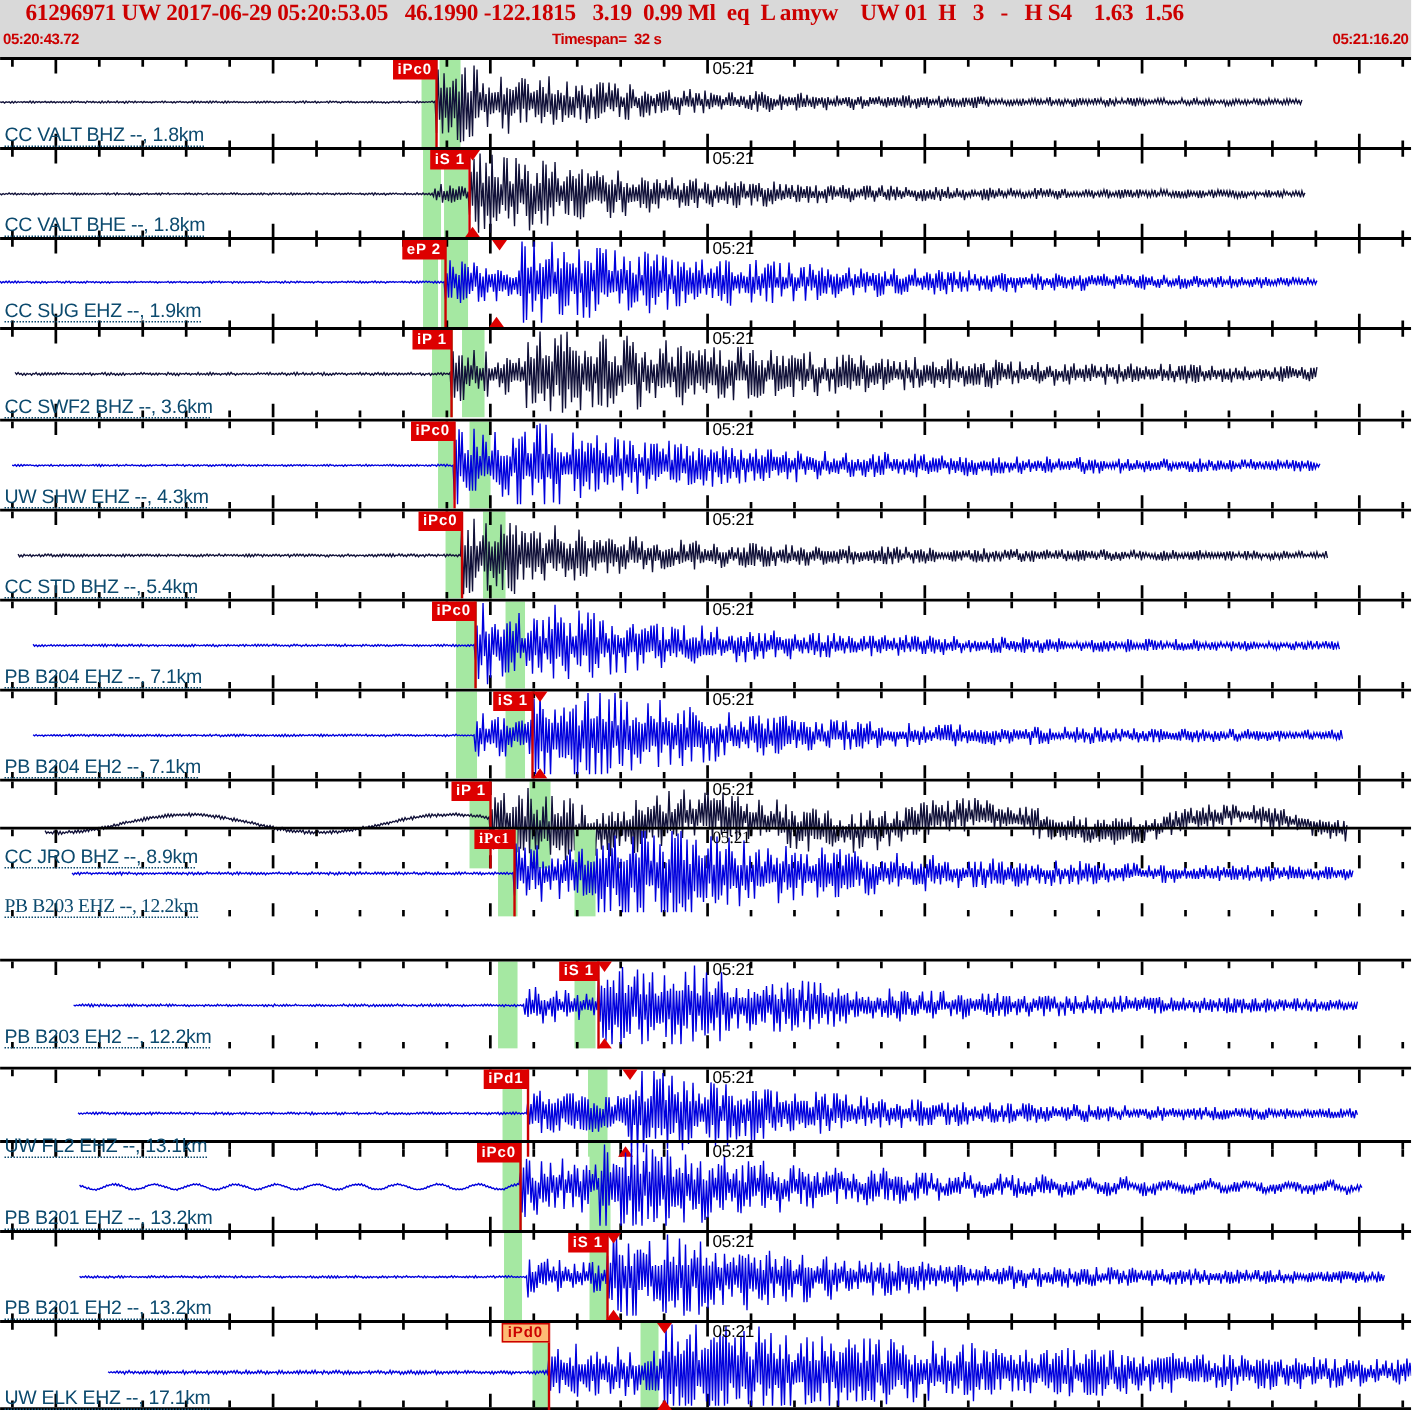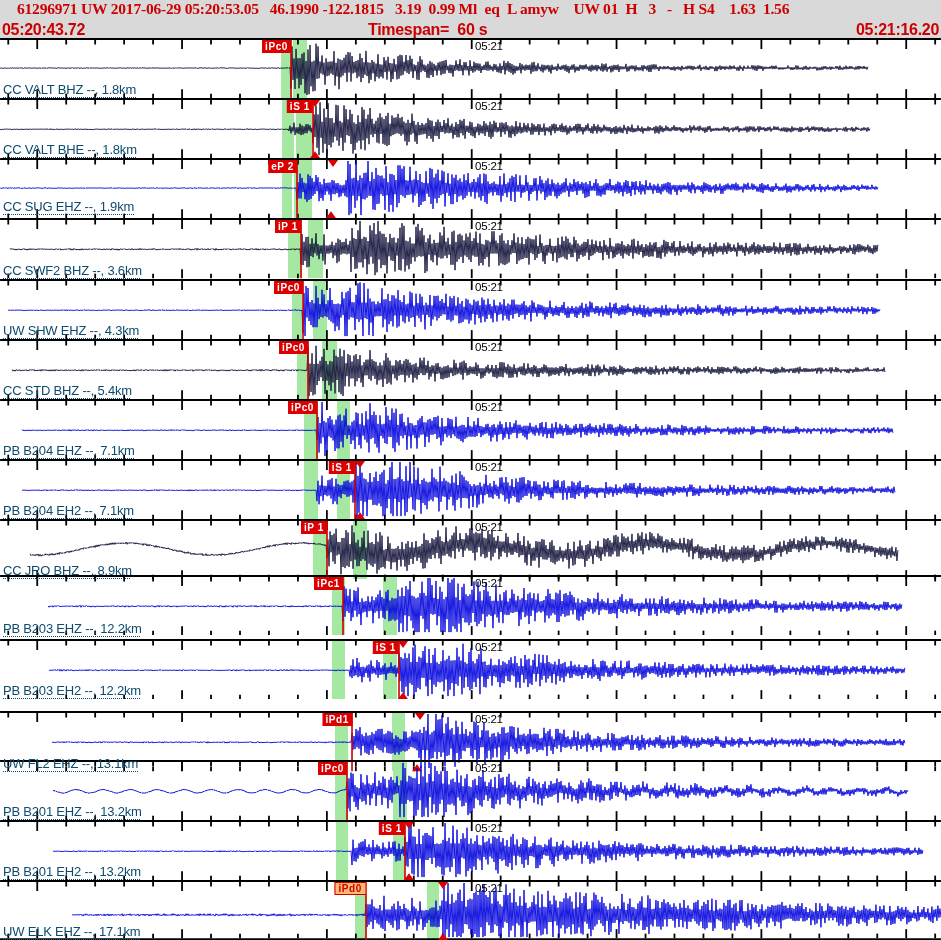--- a/index.html
+++ b/index.html
@@ -2,21 +2,21 @@
 <html><head>
 <meta charset="utf-8">
 <style>
   html,body{margin:0;padding:0;background:#fff;}
   #app{position:relative;width:941px;height:940px;overflow:hidden;background:#fff;
        font-family:"Liberation Sans",sans-serif;}
   #header{position:absolute;left:0;top:0;width:941px;height:38px;background:#d9d9d9;}
   #hline1{position:absolute;left:17px;top:0px;width:941px;height:20px;
           font-family:"Liberation Serif",serif;font-weight:bold;font-size:15.5px;
           letter-spacing:-0.2px;color:#cc0000;white-space:pre;overflow:hidden;}
-  .h2{position:absolute;top:21px;font-weight:bold;font-size:16px;color:#cc0000;
+  .h2{position:absolute;top:21px;font-weight:bold;font-size:10px;color:#cc0000;
       letter-spacing:-0.3px;white-space:pre;}
   #hstart{left:2px;}
   #hspan{left:368px;}
   #hend{right:2px;text-align:center;}
   #plot{position:absolute;left:0;top:38px;width:941px;height:902px;background:#fff;}
   .trace-row{position:absolute;left:0;width:941px;}
   .trace-row svg{position:absolute;left:0;top:0;display:block;}
   .pick-flag{position:absolute;top:2px;transform:translateX(-100%);height:13px;line-height:13px;
              background:#dd0000;color:#fff;font-size:10px;font-weight:bold;padding:0 3px;
              letter-spacing:0.6px;white-space:pre;z-index:4;}
@@ -28,21 +28,21 @@
                  letter-spacing:-0.2px;white-space:pre;z-index:3;
                  text-decoration:underline dotted 1px;text-underline-offset:3px;}
 </style>
 </head>
 <body>
 
 <div id="app">
   <div id="header">
     <div id="hline1">61296971 UW 2017-06-29 05:20:53.05   46.1990 -122.1815   3.19  0.99 Ml  eq  L amyw    UW 01  H   3   -   H S4    1.63  1.56</div>
     <div id="hstart" class="h2">05:20:43.72</div>
-    <div id="hspan" class="h2">Timespan=  60 s</div>
+    <div id="hspan" class="h2">Timespan=  32 s</div>
     <div id="hend" class="h2">05:21:16.20</div>
   </div>
   <div id="plot">
       <div class="trace-row" style="top: 0px; height: 60.1333px;">
         <svg width="941" height="60.13333333333333" viewBox="0 0 941 60.13333333333333">
           <rect x="281" y="2" width="10" height="58.13333333333333" fill="#a5e8a2"></rect>
           <rect x="293" y="2" width="14" height="58.13333333333333" fill="#a5e8a2"></rect>
           <line x1="0" y1="1" x2="941" y2="1" stroke="#000000" stroke-width="2"></line>
           <line x1="8.2" y1="2" x2="8.2" y2="6.5" stroke="#000000" stroke-width="1.8"></line>
           <line x1="8.2" y1="55.63333333333333" x2="8.2" y2="60.13333333333333" stroke="#000000" stroke-width="1.8"></line>
@@ -740,21 +740,21 @@
           <line x1="906.27" y1="51.13333333333333" x2="906.27" y2="60.13333333333333" stroke="#000000" stroke-width="1.8"></line>
           <line x1="935.24" y1="2" x2="935.24" y2="6.5" stroke="#000000" stroke-width="1.8"></line>
           <line x1="935.24" y1="55.63333333333333" x2="935.24" y2="60.13333333333333" stroke="#000000" stroke-width="1.8"></line>
           <polyline points="30,34.8 31,36.6 32,35.6 33,36.4 34,35.7 35,36.9 36,35.1 37,36.4 38,35.0 39,37.2 40,35.3 41,37.2 42,35.7 43,36.6 44,35.6 45,36.2 46,34.7 47,36.0 48,35.3 49,36.7 50,34.7 51,36.1 52,34.3 53,36.2 54,34.8 55,36.1 56,34.3 57,35.4 58,33.8 59,35.4 60,33.1 61,34.6 62,33.7 63,34.5 64,33.4 65,34.3 66,32.6 67,33.4 68,32.1 69,33.8 70,31.9 71,33.2 72,31.6 73,32.7 74,31.4 75,32.0 76,30.5 77,31.7 78,30.6 79,31.5 80,29.6 81,30.5 82,29.1 83,30.3 84,28.6 85,29.6 86,28.7 87,29.4 88,28.4 89,29.0 90,27.4 91,28.7 92,27.3 93,28.3 94,26.8 95,28.5 96,26.0 97,28.0 98,25.8 99,27.4 100,25.6 101,26.5 102,25.3 103,26.4 104,25.3 105,26.4 106,24.8 107,26.2 108,24.6 109,26.1 110,24.0 111,25.7 112,23.7 113,25.5 114,23.7 115,25.4 116,23.7 117,24.8 118,23.8 119,24.7 120,23.7 121,25.0 122,23.7 123,24.7 124,23.8 125,24.8 126,23.0 127,25.3 128,23.5 129,24.6 130,23.3 131,24.5 132,23.5 133,24.5 134,23.6 135,25.1 136,23.6 137,25.0 138,24.0 139,25.4 140,24.4 141,25.6 142,24.6 143,26.4 144,24.5 145,25.8 146,24.7 147,27.0 148,25.3 149,27.1 150,25.4 151,26.7 152,26.3 153,27.3 154,26.7 155,28.3 156,26.4 157,28.4 158,27.0 159,28.5 160,27.6 161,28.7 162,28.0 163,29.4 164,28.1 165,29.6 166,29.0 167,30.0 168,28.8 169,30.3 170,29.5 171,30.9 172,30.0 173,32.0 174,30.7 175,31.6 176,30.9 177,32.8 178,31.4 179,32.8 180,31.3 181,33.0 182,31.8 183,33.8 184,32.7 185,34.5 186,33.1 187,34.5 188,32.7 189,34.5 190,33.5 191,35.5 192,34.2 193,35.5 194,34.0 195,35.9 196,34.6 197,35.9 198,34.7 199,35.7 200,34.4 201,35.8 202,34.4 203,36.9 204,35.4 205,36.4 206,34.7 207,36.9 208,35.4 209,36.8 210,35.6 211,36.3 212,34.9 213,36.4 214,35.6 215,36.4 216,35.3 217,36.7 218,35.3 219,36.2 220,34.9 221,36.8 222,34.6 223,36.0 224,34.9 225,36.5 226,35.1 227,35.9 228,34.7 229,35.6 230,33.9 231,35.4 232,33.9 233,35.2 234,34.2 235,35.1 236,33.0 237,34.3 238,33.4 239,34.1 240,32.8 241,33.6 242,32.0 243,33.3 244,32.4 245,32.8 246,31.7 247,32.8 248,31.5 249,32.5 250,30.7 251,31.8 252,30.8 253,31.6 254,30.0 255,30.8 256,29.6 257,30.5 258,29.2 259,30.5 260,29.0 261,29.5 262,28.5 263,29.0 264,28.0 265,29.1 266,27.1 267,28.3 268,26.6 269,28.3 270,26.1 271,27.5 272,26.5 273,27.1 274,25.5 275,27.4 276,25.2 277,26.4 278,25.6 279,26.1 280,24.9 281,25.9 282,24.6 283,25.7 284,24.0 285,25.5 286,23.7 287,25.8 288,23.7 289,24.9 290,24.0 291,25.6 292,23.5 293,24.8 294,24.0 295,25.2 296,23.8 297,25.0 298,23.8 299,24.6 300,23.4 301,24.6 302,23.4 303,24.4 304,23.0 305,24.8 306,23.4 307,24.9 308,23.7 309,25.3 310,24.0 311,24.8 312,24.1 313,25.2 314,23.8 315,25.5 316,24.6 317,25.6 318,24.4 319,25.6 320,24.3 321,25.9 322,25.1 323,26.5 324,25.3 325,27.0 326,25.7 327,39.3 328,20.5 329,47.3 330,12.5 331,33.3 332,16.1 333,42.4 334,14.6 335,44.9 336,9.7 337,36.4 338,22.9 339,35.3 340,23.1 341,55.3 342,19.0 343,47.9 344,18.9 345,49.1 346,11.1 347,46.8 348,13.5 349,48.0 350,25.2 351,42.2 352,6.4 353,49.8 354,13.5 355,40.6 356,23.6 357,47.3 358,20.8 359,47.1 360,27.8 361,42.0 362,18.7 363,40.2 364,12.0 365,41.7 366,28.5 367,50.8 368,11.6 369,44.6 370,23.8 371,46.4 372,23.1 373,47.9 374,25.2 375,44.7 376,14.5 377,54.6 378,22.7 379,50.7 380,13.1 381,48.6 382,16.6 383,47.9 384,30.9 385,49.5 386,30.0 387,41.8 388,17.6 389,42.5 390,24.3 391,50.2 392,29.8 393,43.4 394,29.9 395,43.2 396,29.3 397,51.5 398,27.1 399,40.8 400,30.0 401,47.4 402,23.0 403,40.7 404,30.2 405,47.6 406,24.7 407,51.8 408,22.2 409,46.0 410,28.3 411,40.0 412,23.0 413,45.0 414,28.6 415,38.2 416,22.0 417,41.9 418,27.8 419,38.8 420,27.2 421,43.8 422,24.9 423,49.6 424,14.3 425,49.2 426,20.9 427,43.6 428,21.4 429,39.5 430,24.1 431,40.0 432,19.1 433,35.9 434,20.4 435,39.3 436,18.2 437,34.0 438,11.4 439,39.4 440,17.5 441,45.0 442,22.0 443,36.6 444,23.2 445,36.5 446,8.4 447,35.0 448,22.3 449,37.3 450,20.4 451,38.4 452,16.5 453,32.1 454,13.7 455,39.7 456,7.4 457,29.5 458,21.0 459,32.7 460,14.1 461,30.3 462,20.0 463,38.0 464,20.4 465,31.5 466,14.1 467,29.4 468,16.4 469,31.6 470,9.5 471,31.6 472,9.2 473,33.9 474,14.5 475,41.4 476,13.2 477,33.3 478,14.3 479,28.2 480,14.3 481,37.5 482,9.7 483,35.2 484,18.7 485,39.2 486,19.4 487,38.3 488,11.7 489,32.8 490,15.1 491,41.5 492,11.8 493,37.7 494,18.3 495,33.8 496,21.7 497,29.6 498,16.9 499,40.3 500,22.3 501,37.6 502,22.7 503,32.4 504,22.5 505,33.9 506,14.2 507,38.2 508,17.9 509,33.6 510,24.2 511,35.8 512,24.8 513,35.7 514,21.7 515,32.9 516,23.5 517,34.0 518,14.0 519,38.2 520,22.0 521,36.3 522,26.0 523,36.0 524,17.2 525,43.7 526,27.2 527,46.3 528,21.7 529,35.6 530,24.7 531,46.9 532,29.2 533,41.7 534,28.6 535,41.6 536,22.2 537,38.6 538,22.7 539,48.6 540,22.8 541,38.1 542,20.1 543,40.3 544,20.7 545,40.5 546,26.2 547,40.7 548,29.9 549,38.8 550,23.2 551,42.9 552,21.3 553,43.8 554,26.7 555,45.3 556,31.2 557,42.6 558,31.0 559,41.6 560,27.8 561,39.3 562,31.5 563,42.6 564,31.8 565,39.2 566,30.4 567,40.8 568,23.8 569,49.5 570,30.0 571,39.4 572,32.2 573,46.6 574,22.8 575,45.6 576,31.4 577,39.1 578,27.5 579,39.8 580,21.4 581,39.6 582,26.6 583,40.1 584,31.2 585,47.8 586,26.1 587,41.9 588,25.1 589,39.7 590,21.7 591,37.3 592,29.8 593,45.1 594,29.7 595,36.0 596,26.8 597,38.0 598,21.9 599,39.3 600,27.7 601,41.9 602,28.2 603,35.2 604,19.4 605,37.4 606,20.4 607,33.2 608,19.0 609,37.4 610,21.4 611,37.5 612,23.6 613,35.3 614,16.5 615,32.3 616,15.9 617,37.5 618,17.7 619,37.4 620,23.2 621,31.3 622,14.5 623,32.8 624,17.5 625,30.9 626,19.2 627,32.2 628,17.7 629,28.6 630,21.9 631,32.9 632,14.9 633,35.2 634,22.2 635,28.9 636,20.8 637,32.3 638,14.3 639,27.3 640,16.6 641,31.6 642,13.2 643,35.3 644,19.9 645,28.8 646,14.6 647,27.2 648,20.7 649,31.2 650,13.0 651,28.3 652,14.4 653,29.1 654,17.3 655,27.7 656,19.5 657,29.2 658,14.5 659,28.1 660,16.7 661,29.4 662,17.5 663,33.5 664,22.2 665,28.3 666,20.3 667,33.5 668,20.7 669,30.1 670,22.8 671,31.6 672,19.2 673,30.5 674,21.3 675,30.5 676,23.3 677,29.8 678,24.1 679,30.5 680,19.5 681,30.7 682,24.2 683,33.6 684,18.8 685,30.6 686,24.7 687,33.4 688,20.0 689,37.8 690,21.2 691,31.8 692,19.7 693,40.2 694,27.7 695,34.5 696,27.1 697,33.2 698,25.4 699,39.2 700,27.4 701,40.6 702,27.6 703,39.1 704,29.3 705,36.2 706,29.4 707,39.1 708,28.9 709,38.2 710,30.8 711,41.1 712,28.0 713,37.4 714,28.6 715,38.9 716,25.1 717,39.7 718,30.7 719,36.9 720,27.3 721,39.3 722,31.0 723,42.7 724,26.1 725,41.4 726,33.3 727,42.8 728,33.4 729,40.5 730,30.2 731,39.4 732,27.5 733,42.2 734,29.7 735,40.5 736,27.6 737,40.4 738,30.4 739,38.7 740,30.8 741,41.2 742,28.4 743,44.1 744,26.5 745,41.4 746,28.7 747,40.6 748,26.8 749,40.6 750,29.2 751,38.7 752,28.9 753,37.6 754,25.9 755,43.1 756,31.2 757,42.1 758,32.6 759,42.0 760,30.4 761,39.4 762,31.0 763,41.4 764,27.9 765,35.9 766,31.1 767,35.2 768,29.7 769,34.9 770,27.1 771,40.7 772,29.9 773,37.0 774,29.7 775,36.0 776,25.4 777,33.8 778,25.5 779,33.5 780,22.7 781,37.6 782,27.3 783,33.1 784,21.7 785,31.6 786,25.9 787,35.1 788,22.9 789,32.9 790,20.3 791,33.0 792,22.0 793,29.8 794,19.5 795,29.5 796,25.1 797,30.4 798,21.2 799,33.2 800,21.9 801,31.3 802,19.3 803,30.3 804,22.9 805,31.9 806,17.4 807,28.1 808,22.2 809,33.1 810,20.8 811,28.8 812,22.8 813,30.1 814,22.7 815,30.9 816,17.6 817,26.7 818,18.2 819,26.4 820,21.6 821,31.1 822,17.4 823,26.6 824,18.3 825,26.0 826,21.5 827,29.1 828,22.2 829,25.9 830,22.1 831,26.4 832,22.1 833,27.6 834,22.4 835,27.2 836,17.8 837,29.8 838,21.5 839,27.2 840,20.1 841,32.5 842,18.8 843,28.3 844,21.6 845,29.1 846,19.9 847,33.4 848,22.8 849,33.6 850,19.9 851,28.6 852,23.5 853,34.0 854,21.2 855,31.2 856,20.4 857,30.0 858,25.1 859,33.6 860,25.2 861,30.8 862,26.9 863,30.8 864,24.2 865,34.5 866,26.5 867,32.8 868,26.5 869,32.1 870,27.0 871,33.1 872,27.0 873,32.5 874,28.5 875,38.1 876,28.6 877,33.8 878,29.2 879,35.8 880,27.6 881,37.3 882,28.7 883,35.7 884,29.1 885,36.4 886,28.7 887,40.1 888,30.5 889,36.2 890,29.2 891,38.5 892,27.7 893,36.4 894,32.4 895,37.3 896,28.3 897,41.9 898,31.1" fill="none" stroke="#101038" stroke-width="0.9"></polyline>
           <line x1="327" y1="2" x2="327" y2="60.13333333333333" stroke="#cc0000" stroke-width="1.6"></line>
         </svg>
         <div class="pick-flag" style="left: 327px;">iP 1</div>
         <div class="time-label" style="left: 475px;">05:21</div>
         <div class="station-label">CC JRO BHZ --, 8.9km</div>
       </div>
-      <div class="trace-row" style="top: 537px; height: 62px;">
+      <div class="trace-row" style="top: 513px; height: 62px; font-family: Liberation Serif, serif;">
         <svg width="941" height="60.13333333333333" viewBox="0 0 941 60.13333333333333">
           <rect x="332" y="2" width="13" height="58.13333333333333" fill="#a5e8a2"></rect>
           <rect x="383" y="2" width="14" height="58.13333333333333" fill="#a5e8a2"></rect>
           <line x1="0" y1="1" x2="941" y2="1" stroke="#000000" stroke-width="2"></line>
           <line x1="8.2" y1="2" x2="8.2" y2="6.5" stroke="#000000" stroke-width="1.8"></line>
           <line x1="8.2" y1="55.63333333333333" x2="8.2" y2="60.13333333333333" stroke="#000000" stroke-width="1.8"></line>
           <line x1="37.17" y1="2" x2="37.17" y2="11" stroke="#000000" stroke-width="1.8"></line>
           <line x1="37.17" y1="51.13333333333333" x2="37.17" y2="60.13333333333333" stroke="#000000" stroke-width="1.8"></line>
           <line x1="66.14" y1="2" x2="66.14" y2="6.5" stroke="#000000" stroke-width="1.8"></line>
           <line x1="66.14" y1="55.63333333333333" x2="66.14" y2="60.13333333333333" stroke="#000000" stroke-width="1.8"></line>

